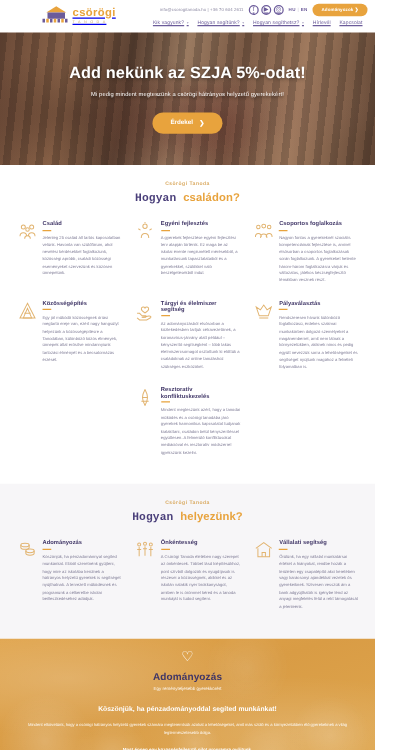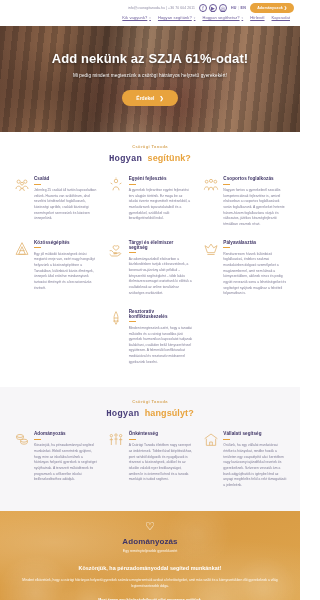--- a/index.html
+++ b/index.html
@@ -143,20 +143,39 @@
   .donate-sub { color:#fff; font-size:3.6px; margin-top:3px; opacity:.92; }
   .donate-lead { color:#fff; font-size:5.4px; font-weight:700; margin-top:12px; letter-spacing:.05px; }
   .donate-para { color:#fff; font-size:3.3px; line-height:1.8; margin-top:7px; opacity:.95; padding:0 6px; }
   .donate-note { color:#fff; font-size:3.6px; font-weight:700; margin-top:8px; }
 </style>
 </head>
 <body>
 
 <div class="topbar">
 
+  <a class="logo-wrap" href="#">
+    <span class="logo-mark">
+      <span class="logo-roof"></span>
+      <span class="logo-body"></span>
+      <span class="logo-dots">
+          <i></i>
+          <i></i>
+          <i></i>
+          <i></i>
+          <i></i>
+          <i></i>
+          <i></i>
+        </span>
+    </span>
+    <span class="logo-text">
+      <span class="logo-name">csörögi</span>
+      <span class="logo-sub">T A N O D A</span>
+    </span>
+  </a>
 
   <div class="top-right">
     <div class="top-row1">
       <span class="contact">info@csorogitanoda.hu  |  +36 70 604 2611</span>
       <span class="socials">
         <a class="soc" href="#">f</a>
         <a class="soc" href="#">▶</a>
         <a class="soc" href="#">◎</a>
       </span>
       <span class="lang">
@@ -185,33 +204,33 @@
       </a>
       <a class="nav-item" href="#">
         <span>Kapcsolat</span>
       </a>
     </nav>
   </div>
 </div>
 
 <section class="hero">
   <div class="hero-inner">
-    <h1 class="hero-title">Add nekünk az SZJA 61%-odat!</h1>
+    <h1 class="hero-title">Add nekünk az SZJA 5%-odat!</h1>
     <p class="hero-sub">Mi pedig mindent megteszünk a csörögi hátrányos helyzetű gyerekekért!</p>
     <button class="btn-hero">
       <span>Érdekel</span>
       <span class="arr">❯</span>
     </button>
   </div>
 </section>
 
 <section class="section sec-white">
   <div class="eyebrow">Csörögi Tanoda</div>
   <div class="sec-title">
-    <span class="p">Hogyan </span><span class="o">segítünk?</span>
+    <span class="p">Hogyan </span><span class="o">családon?</span>
   </div>
 
   <div class="grid">
 
     <div class="card">
       <span class="card-ico">
         <svg viewBox="0 0 24 24" fill="none" stroke="currentColor" stroke-width="1.2">
             <circle cx="7" cy="7" r="2.4"></circle>
             <circle cx="17" cy="7" r="2.4"></circle>
             <circle cx="12" cy="10" r="2.1"></circle>
@@ -314,21 +333,21 @@
         <div class="card-text">Mindent megteszünk azért, hogy a tanodai működés és a csörögi tanodába járó gyerekek harmonikus kapcsolatot tudjanak kialakítani, családon belül kényszerítéssel együttesen. A felmerülő konfliktusokat mediációval és resztoratív módszerrel igyekszünk kezelni.</div>
       </div>
     </div>
 
   </div>
 </section>
 
 <section class="section sec-grey">
   <div class="eyebrow">Csörögi Tanoda</div>
   <div class="sec-title">
-    <span class="p">Hogyan </span><span class="o">hangsúlyt?</span>
+    <span class="p">Hogyan </span><span class="o">helyezünk?</span>
   </div>
 
   <div class="grid">
 
     <div class="card">
       <span class="card-ico">
         <svg viewBox="0 0 24 24" fill="none" stroke="currentColor" stroke-width="1.2">
             <ellipse cx="9" cy="6" rx="5" ry="2.2"></ellipse>
             <path d="M4 6v3c0 1.2 2.2 2.2 5 2.2s5-1 5-2.2V6"></path>
             <ellipse cx="15" cy="13" rx="5" ry="2.2"></ellipse>

